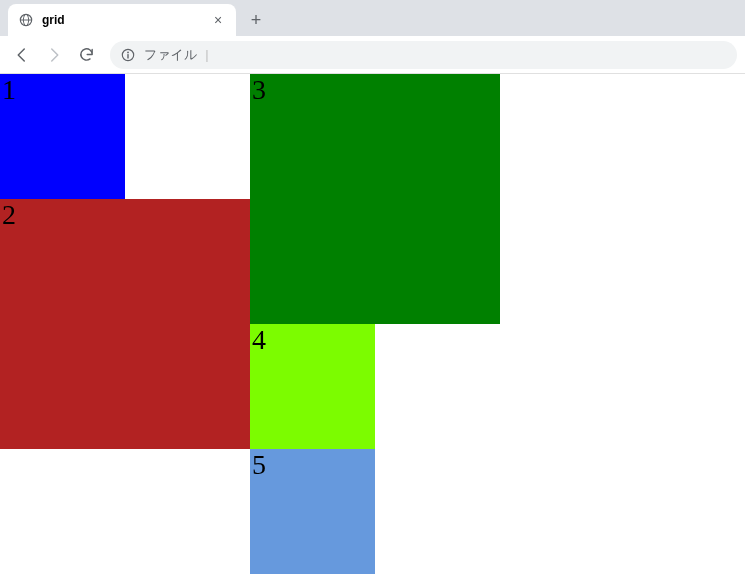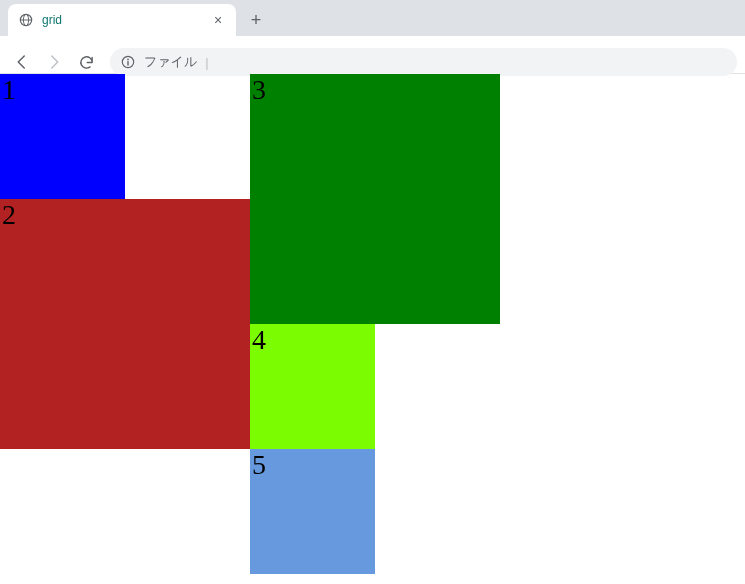--- a/index.html
+++ b/index.html
@@ -2,25 +2,25 @@
 <html><head>
   <meta charset="utf-8">
   <style>
     * { margin: 0; padding: 0; box-sizing: border-box; }
     body { font-family: "Segoe UI", Arial, sans-serif; background: #fff; width: 745px; height: 584px; overflow: hidden; }
 
     
     .chrome-top { background: #dee1e6; height: 36px; display: flex; align-items: flex-end; padding-left: 8px; }
     .tab { background: #fff; height: 32px; width: 228px; border-radius: 8px 8px 0 0; display: flex; align-items: center; padding: 0 10px; gap: 8px; position: relative; }
     .tab-favicon { width: 16px; height: 16px; display: flex; align-items: center; justify-content: center; }
-    .tab-title { font-size: 12px; color: #0f766e; flex: 1; overflow: hidden; white-space: nowrap; }
+    .tab-title { font-size: 12px; color: #000000; flex: 1; overflow: hidden; white-space: nowrap; font-weight: bold; }
     .tab-close { font-size: 14px; color: #5f6368; width: 16px; text-align: center; cursor: pointer; }
     .new-tab { width: 28px; height: 28px; display: flex; align-items: center; justify-content: center; color: #5f6368; font-size: 18px; margin-left: 6px; margin-bottom: 2px; cursor: pointer; }
 
-    .toolbar { background: #fff; height: 38px; display: flex; align-items: flex-start; padding: 12px 8px; gap: 4px; border-bottom: 1px solid #e0e0e0; }
+    .toolbar { background: #fff; height: 38px; display: flex; align-items: center; padding: 12px 8px; gap: 4px; border-bottom: 1px solid #e0e0e0; }
     .nav-btn { width: 28px; height: 28px; display: flex; align-items: center; justify-content: center; color: #5f6368; border-radius: 50%; cursor: pointer; }
     .nav-btn.disabled { color: #bdc1c6; }
     .addr-bar { flex: 1; height: 28px; background: #f1f3f4; border-radius: 14px; display: flex; align-items: center; padding: 0 10px; gap: 8px; font-size: 13px; color: #5f6368; margin-left: 6px; }
     .addr-info { width: 16px; height: 16px; display: flex; align-items: center; justify-content: center; }
     .addr-prefix { font-size: 13px; color: #5f6368; }
     .addr-sep { color: #c0c0c0; }
     .addr-text { color: #202124; }
 
     
     .page { background: #fff; }

